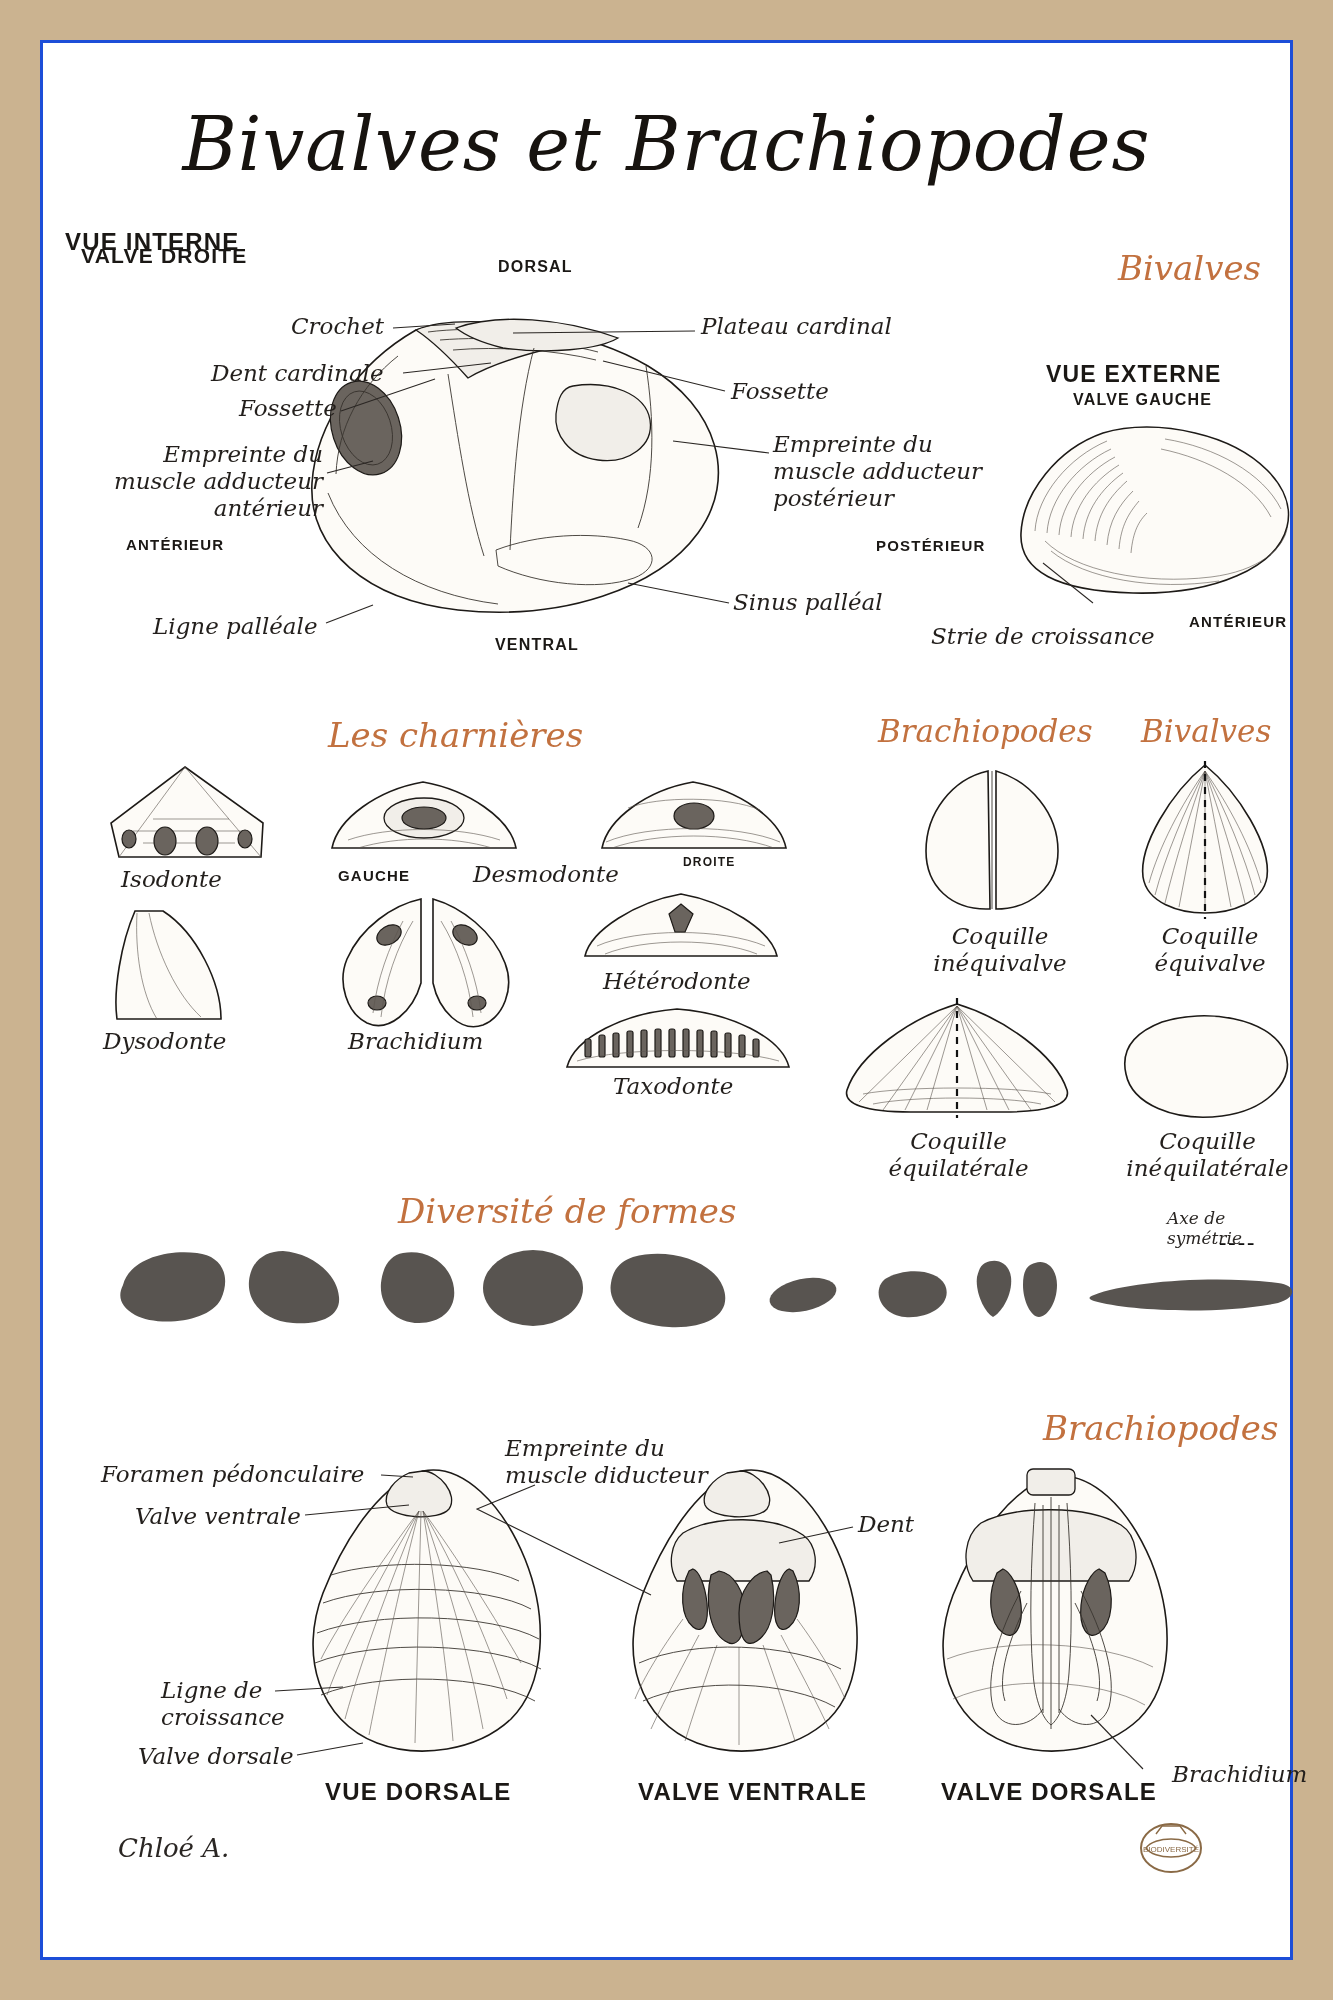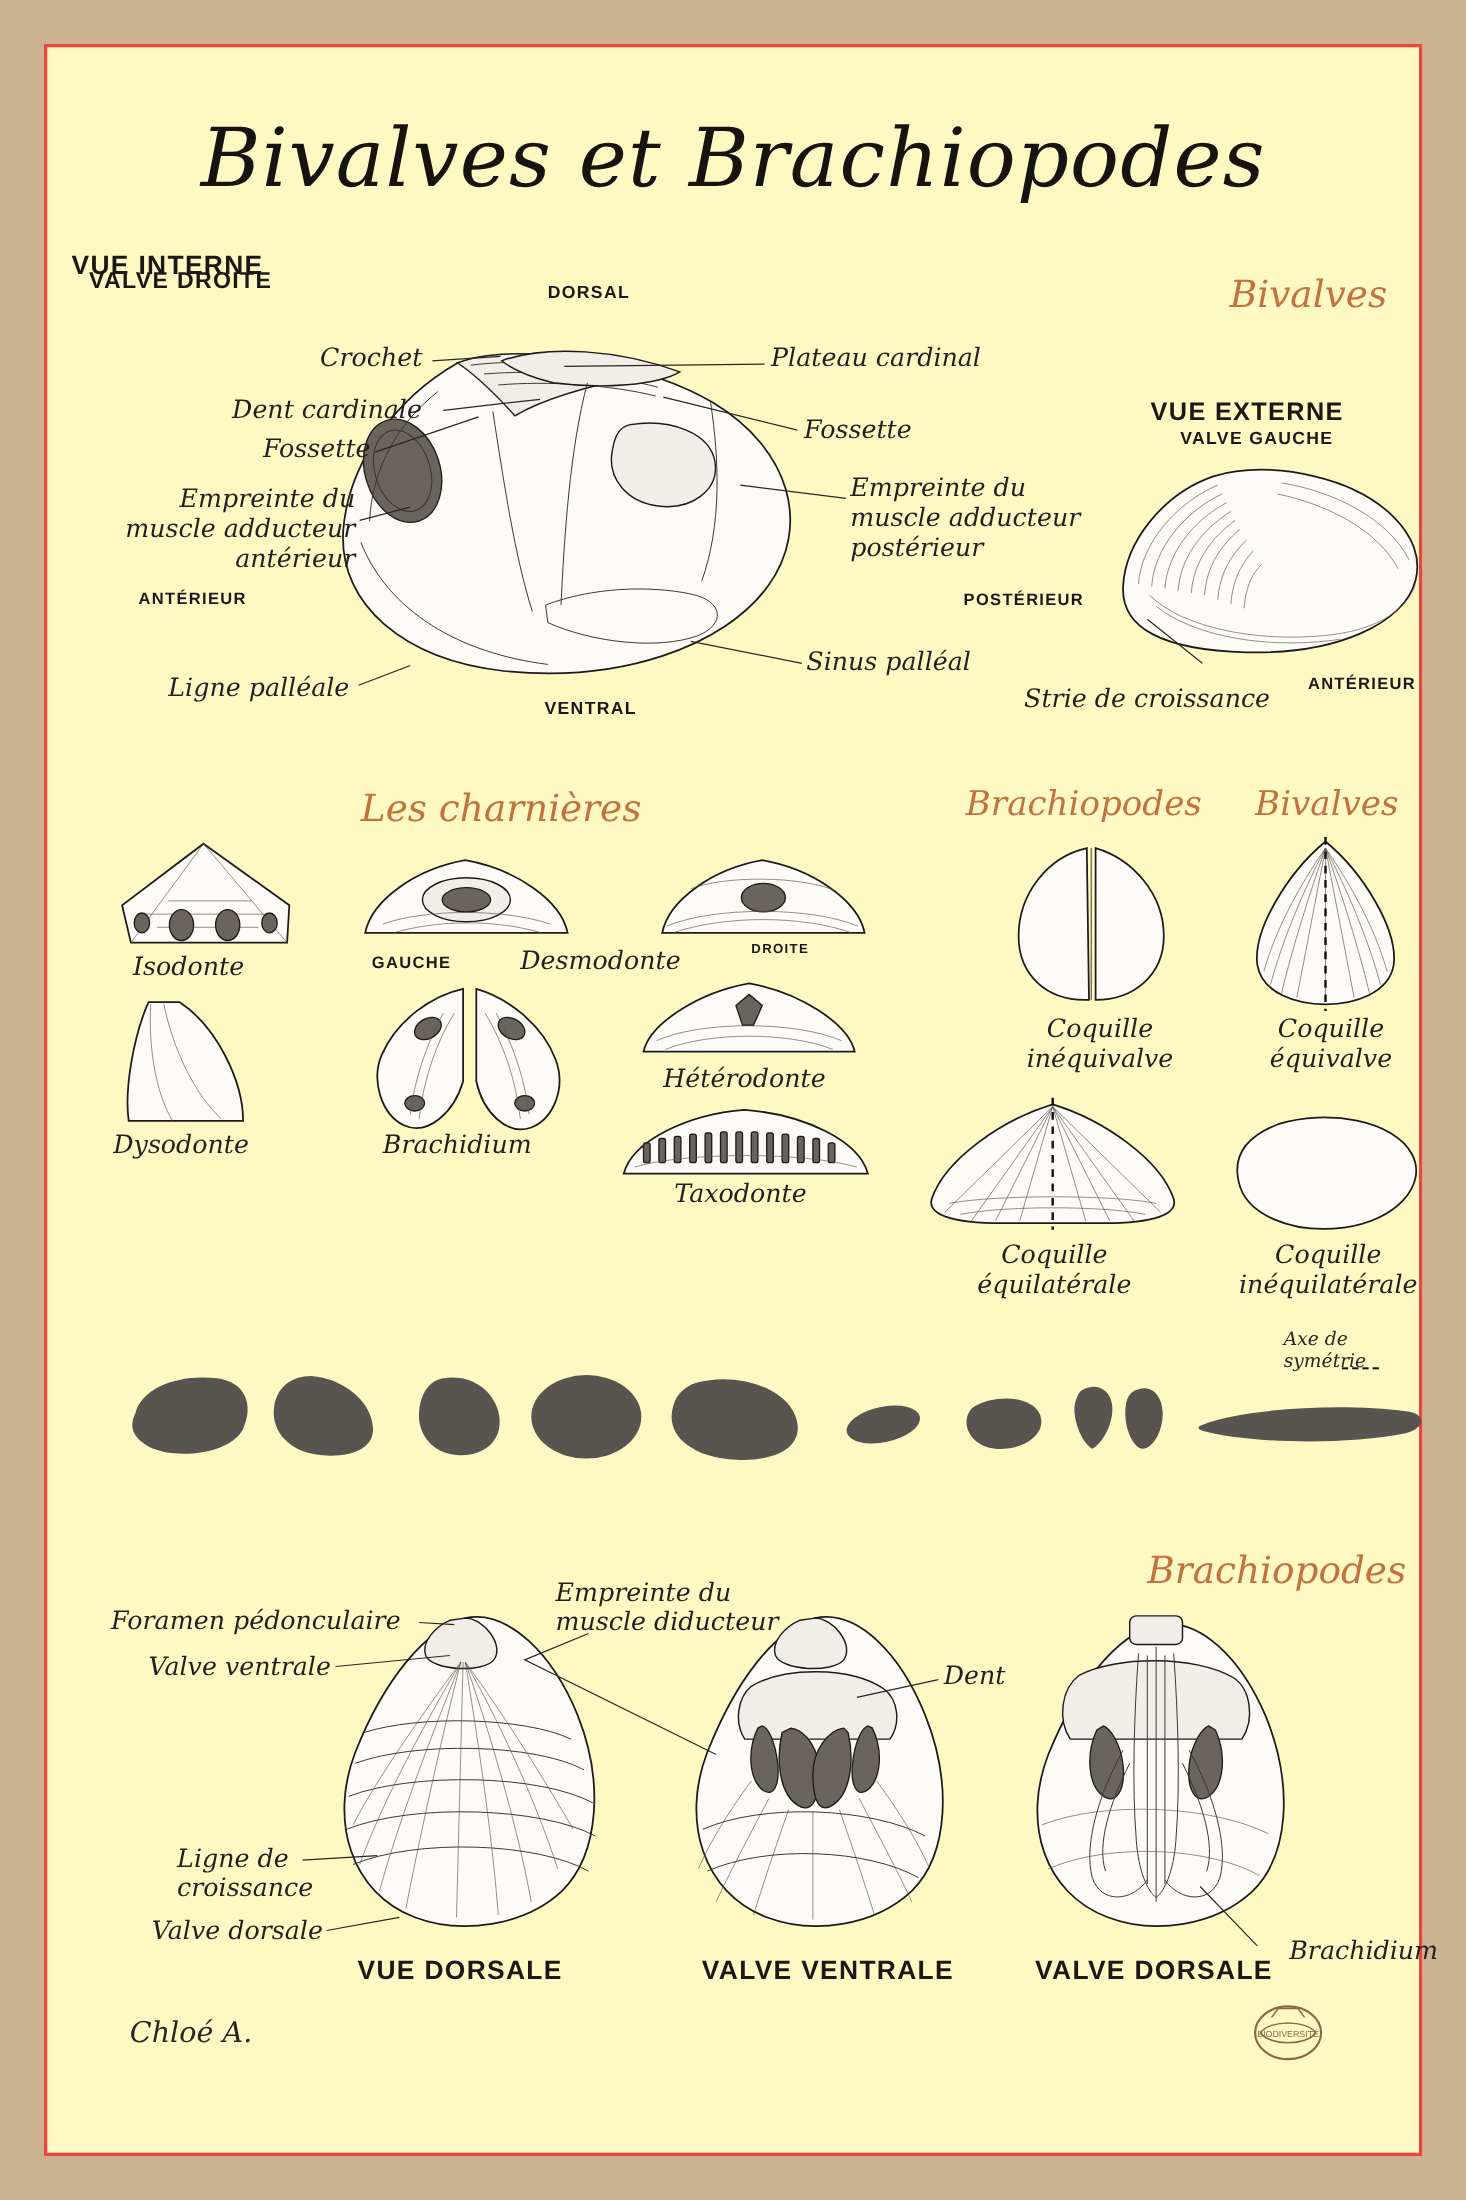--- a/index.html
+++ b/index.html
@@ -6,22 +6,22 @@
   body{
     width:1333px;height:2000px;
     background:#cbb390;
     font-family:"Liberation Serif", serif;
     overflow:hidden;
   }
   .poster{
     position:absolute;
     left:40px;top:40px;
     width:1253px;height:1920px;
-    background:#fef9c3;
-    border:3px solid #ef4444;
+    background:#ffffff;
+    border:3px solid #1d4ed8;
     box-sizing:border-box;
   }
   
   .script{
     font-family:"DejaVu Serif", serif;
     font-style:italic;
     color:#231f1c;
   }
   .caps{
     font-family:"Liberation Sans", sans-serif;
@@ -282,20 +282,21 @@
 
   <svg style="position:absolute;left:1075px;top:965px;" width="175" height="115">
     <path class="shape" d="M44,14 C88,0 150,10 166,42 C180,70 150,102 104,108 C56,114 14,96 8,66 C2,40 18,24 44,14 Z"></path>
   </svg>
   <div class="lbl script" style="left:1072px;top:1085px;font-size:23px;text-align:center;width:185px;">Coquille
 inéquilatérale</div>
 
   <div class="lbl" style="left:1124px;top:1165px;font-size:17px;font-family:'DejaVu Serif',serif;font-style:italic;color:#2a2623;">Axe de symétrie</div>
   <div class="lbl" style="left:1176px;top:1186px;font-size:22px;font-weight:bold;letter-spacing:2px;color:#111;">----</div>
 
+  <div class="lbl orange" style="left:355px;top:1148px;font-size:34px;">Diversité de formes</div>
 
   <svg style="position:absolute;left:70px;top:1200px;" width="940" height="90">
     <g class="silhouette">
       <path d="M10,42 C16,18 50,6 84,10 C110,13 118,34 108,56 C96,80 44,84 22,72 C8,64 4,54 10,42 Z"></path>
       <path d="M170,8 C198,10 224,30 226,54 C228,74 206,82 180,80 C152,78 134,60 136,38 C138,18 152,8 170,8 Z"></path>
       <path d="M290,10 C312,6 334,18 340,40 C346,64 330,80 306,80 C282,80 266,62 268,40 C270,22 278,12 290,10 Z"></path>
       <ellipse cx="420" cy="45" rx="50" ry="38"></ellipse>
       <path d="M520,14 C556,4 600,18 610,44 C620,70 596,86 556,84 C516,82 494,62 498,40 C500,26 508,18 520,14 Z"></path>
       <ellipse cx="690" cy="52" rx="34" ry="16" transform="rotate(-12 690 52)"></ellipse>
       <path d="M772,36 C792,24 824,26 832,42 C840,60 818,76 792,74 C768,72 758,48 772,36 Z"></path>

